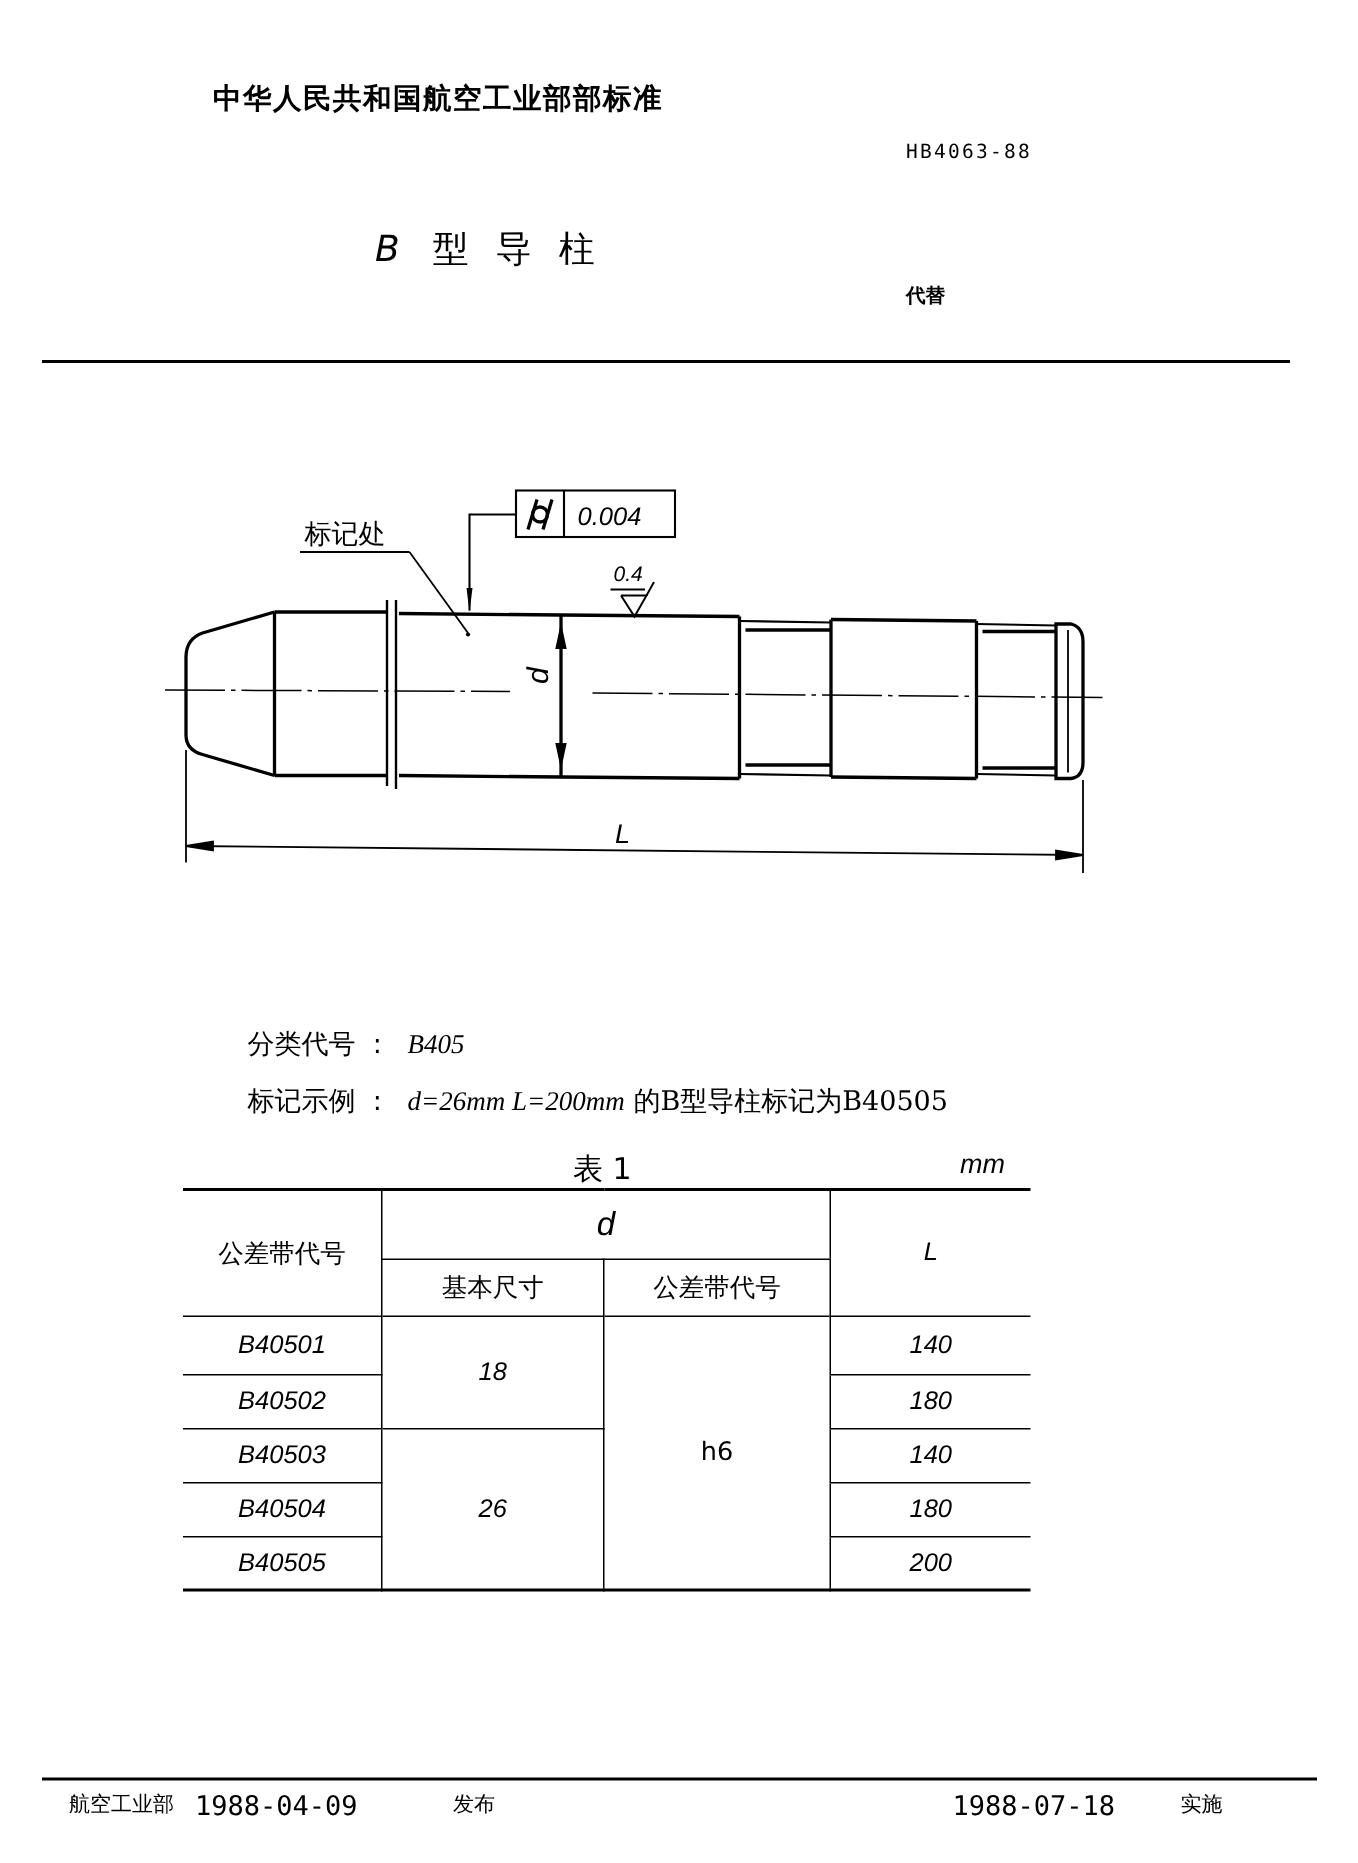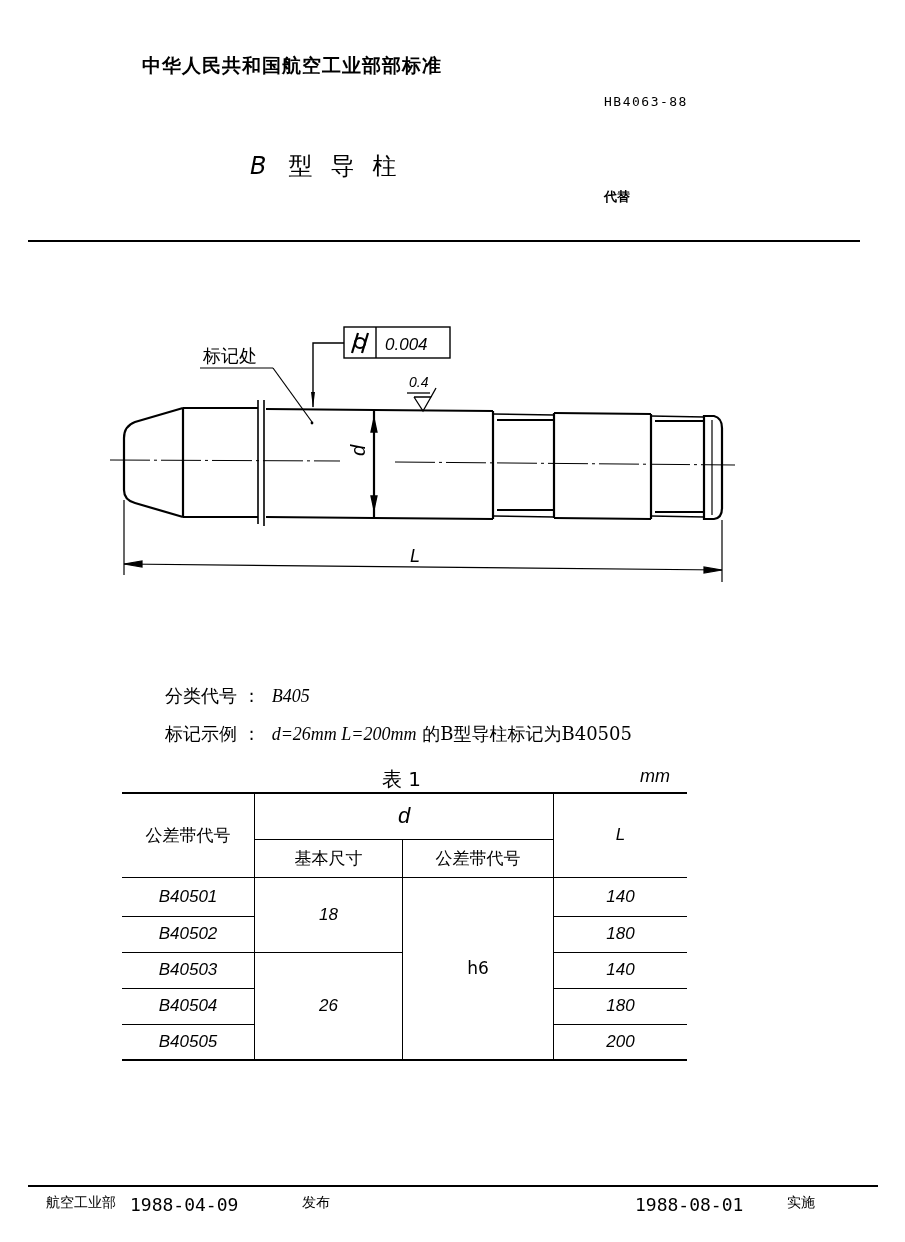--- a/index.html
+++ b/index.html
@@ -181,14 +181,14 @@
     <td class="c-code it">B40505</td>
     <td class="c-L it">200</td>
   </tr>
 </tbody>
   </table>
 
 <div class="abs footer-rule"></div>
 <div class="abs foot bold" style="left:46px">航空工业部</div>
 <div class="abs foot mono" style="left:130px">1988-04-09</div>
 <div class="abs foot" style="left:302px">发布</div>
-<div class="abs foot mono" style="left:635px">1988-08-01</div>
+<div class="abs foot mono" style="left:635px">1988-07-18</div>
 <div class="abs foot bold" style="left:787px">实施</div>
 
 </body></html>

